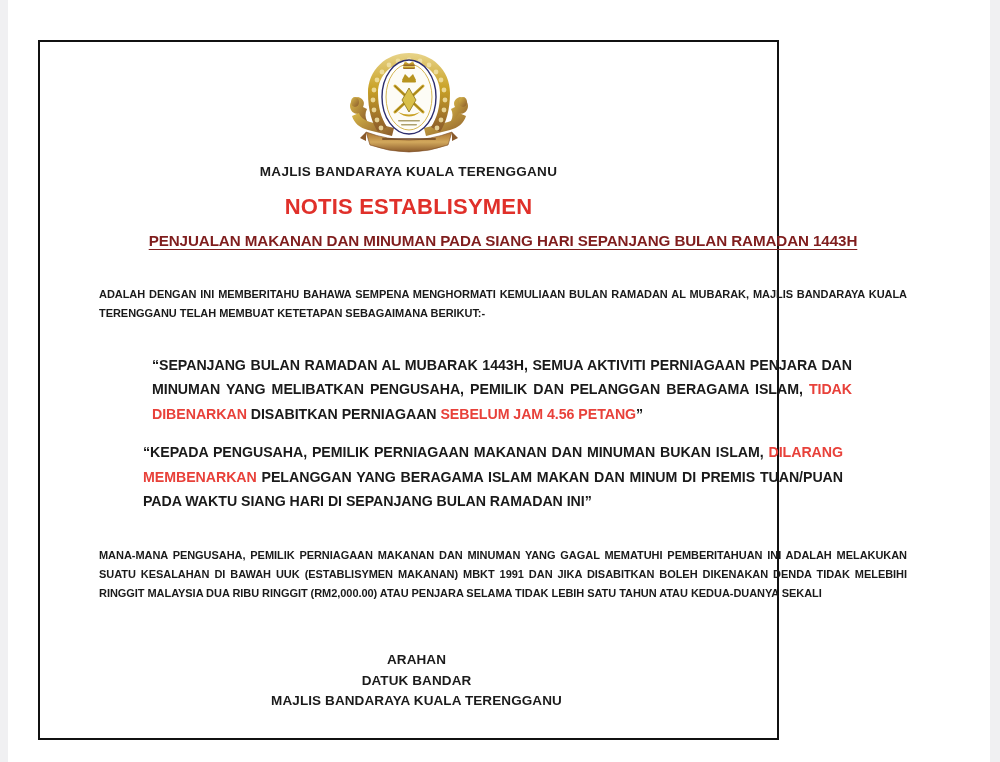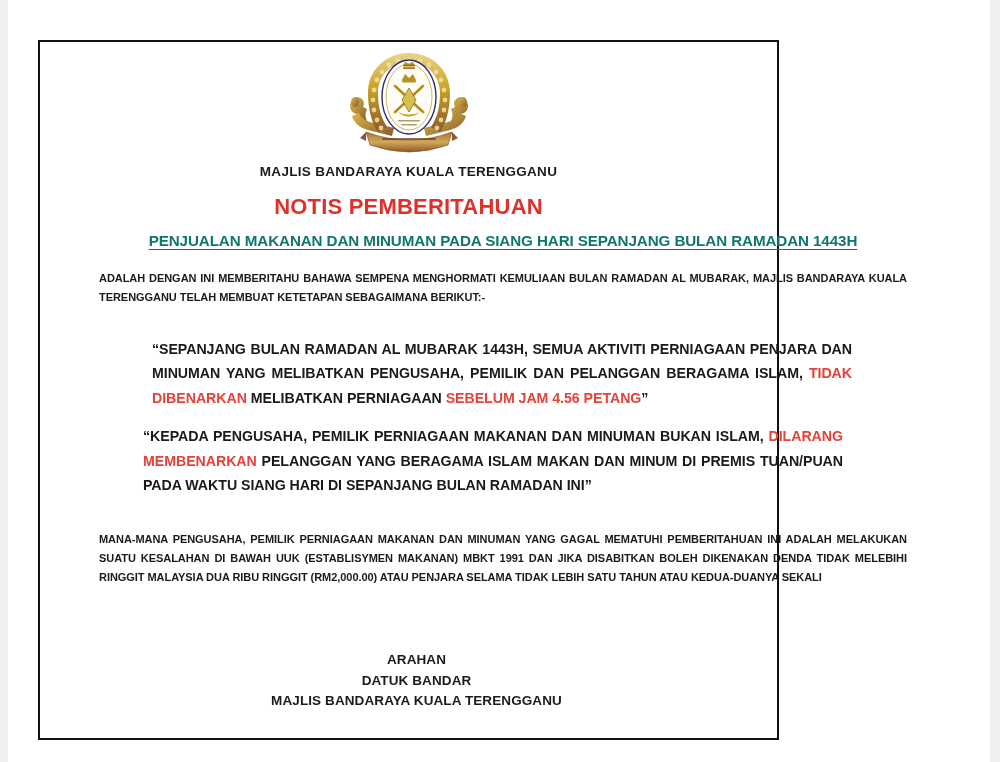--- a/index.html
+++ b/index.html
@@ -76,27 +76,27 @@
   .content {
     position: absolute;
     left: 59px;    
     top: 190px;
     width: 808px;  
   }
 
   .subject-heading {
     font-size: 15.2px;
     font-weight: bold;
-    color: #0f766e;
+    color: #7f1d1d;
     text-align: center;
     text-decoration: underline;
     text-underline-offset: 3px;
     letter-spacing: -0.1px;
     white-space: nowrap;
-    margin-bottom: 20px;
+    margin-bottom: 36px;
   }
 
   .body-para {
     font-size: 11px;
     font-weight: bold;
     color: #1a1a1a;
     text-align: justify;
     line-height: 1.72;
     letter-spacing: -0.05px;
   }
@@ -248,30 +248,30 @@
             <rect x="44" y="88" width="54" height="2" rx="1"></rect>
           </g>
           <path d="M28 82 l-6 6 l6 3 z" fill="#8a5a2b"></path>
           <path d="M114 82 l6 6 l-6 3 z" fill="#8a5a2b"></path>
         </svg>
       </div>
     </div>
 
     <div class="org-line">MAJLIS BANDARAYA KUALA TERENGGANU</div>
 
-    <div class="notice-title">NOTIS PEMBERITAHUAN</div>
+    <div class="notice-title">NOTIS ESTABLISYMEN</div>
 
     <div class="content">
 
       <div class="subject-heading">PENJUALAN MAKANAN DAN MINUMAN PADA SIANG HARI SEPANJANG BULAN RAMADAN 1443H</div>
 
       <div class="body-para jz">ADALAH DENGAN INI MEMBERITAHU BAHAWA SEMPENA MENGHORMATI KEMULIAAN BULAN RAMADAN AL MUBARAK,  MAJLIS BANDARAYA KUALA TERENGGANU TELAH MEMBUAT KETETAPAN SEBAGAIMANA BERIKUT:-</div>
 
       <div class="quotes-group">
-        <div class="quote-block jz"><span>“SEPANJANG BULAN RAMADAN AL MUBARAK 1443H, SEMUA AKTIVITI PERNIAGAAN PENJARA DAN MINUMAN YANG MELIBATKAN PENGUSAHA, PEMILIK DAN PELANGGAN BERAGAMA ISLAM, </span><span class="red">TIDAK DIBENARKAN</span><span> MELIBATKAN PERNIAGAAN </span><span class="red">SEBELUM JAM 4.56 PETANG</span><span>”</span></div>
+        <div class="quote-block jz"><span>“SEPANJANG BULAN RAMADAN AL MUBARAK 1443H, SEMUA AKTIVITI PERNIAGAAN PENJARA DAN MINUMAN YANG MELIBATKAN PENGUSAHA, PEMILIK DAN PELANGGAN BERAGAMA ISLAM, </span><span class="red">TIDAK DIBENARKAN</span><span> DISABITKAN PERNIAGAAN </span><span class="red">SEBELUM JAM 4.56 PETANG</span><span>”</span></div>
         <div class="quote-block jz"><span>“KEPADA PENGUSAHA, PEMILIK PERNIAGAAN MAKANAN DAN MINUMAN BUKAN ISLAM, </span><span class="red">DILARANG MEMBENARKAN</span><span> PELANGGAN YANG BERAGAMA ISLAM MAKAN DAN MINUM DI PREMIS TUAN/PUAN PADA WAKTU SIANG HARI DI SEPANJANG BULAN RAMADAN INI”</span></div>
       </div>
 
       <div class="body-para jz penalty-para">MANA-MANA PENGUSAHA, PEMILIK PERNIAGAAN MAKANAN DAN MINUMAN YANG GAGAL MEMATUHI PEMBERITAHUAN INI ADALAH MELAKUKAN SUATU KESALAHAN DI BAWAH UUK (ESTABLISYMEN MAKANAN) MBKT 1991 DAN JIKA DISABITKAN BOLEH DIKENAKAN DENDA TIDAK MELEBIHI RINGGIT MALAYSIA DUA RIBU RINGGIT (RM2,000.00) ATAU PENJARA SELAMA TIDAK LEBIH SATU TAHUN ATAU KEDUA-DUANYA SEKALI</div>
     </div>
 
     <div class="signature">
       <div>ARAHAN</div>
       <div>DATUK BANDAR</div>
       <div>MAJLIS BANDARAYA KUALA TERENGGANU</div>

